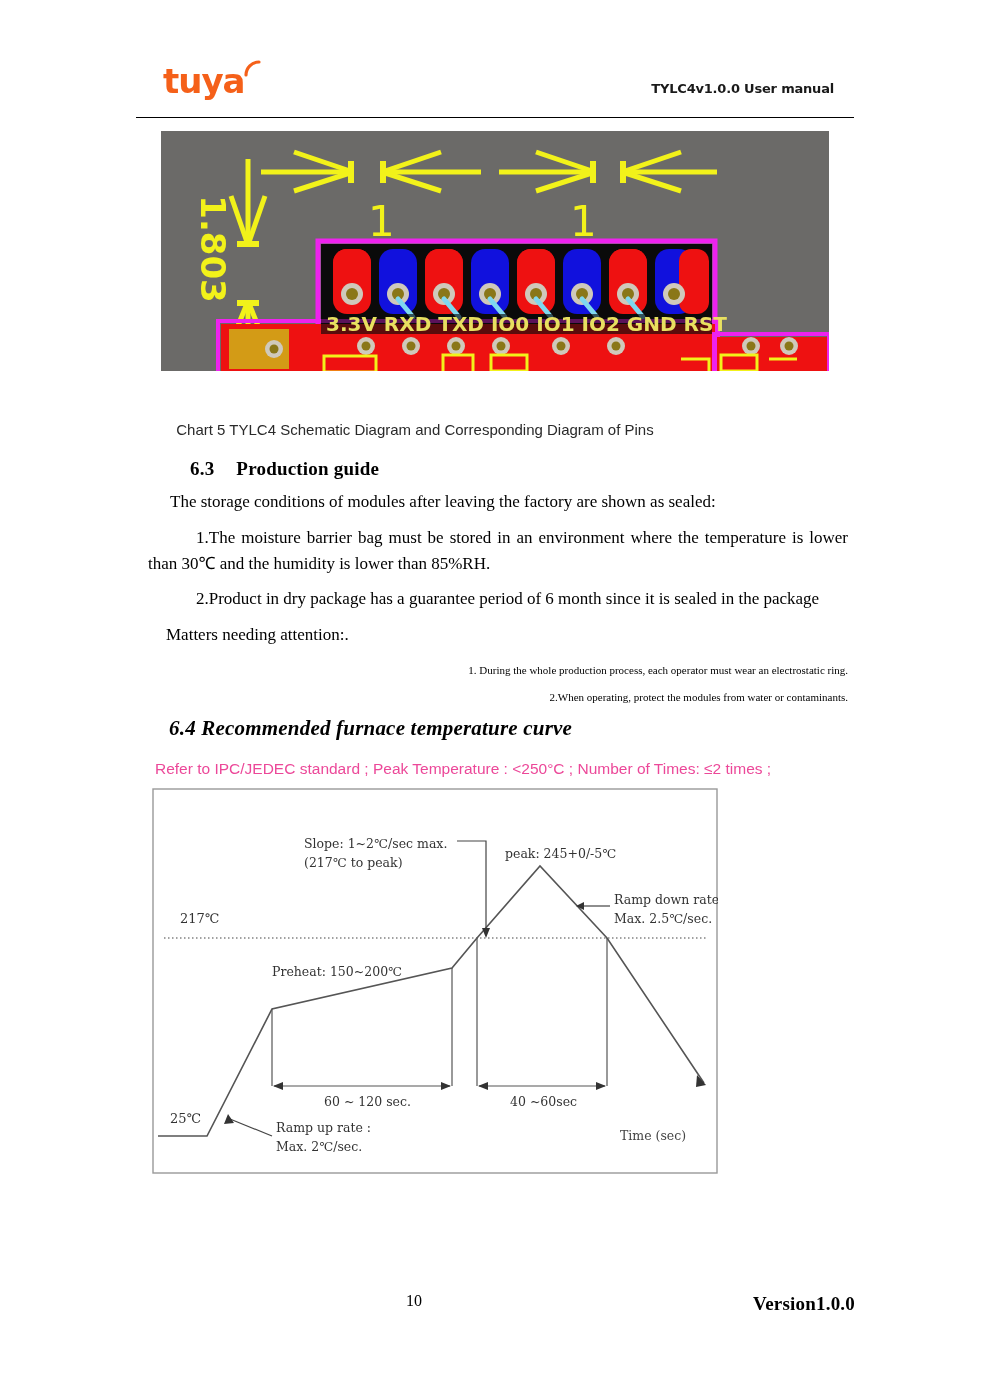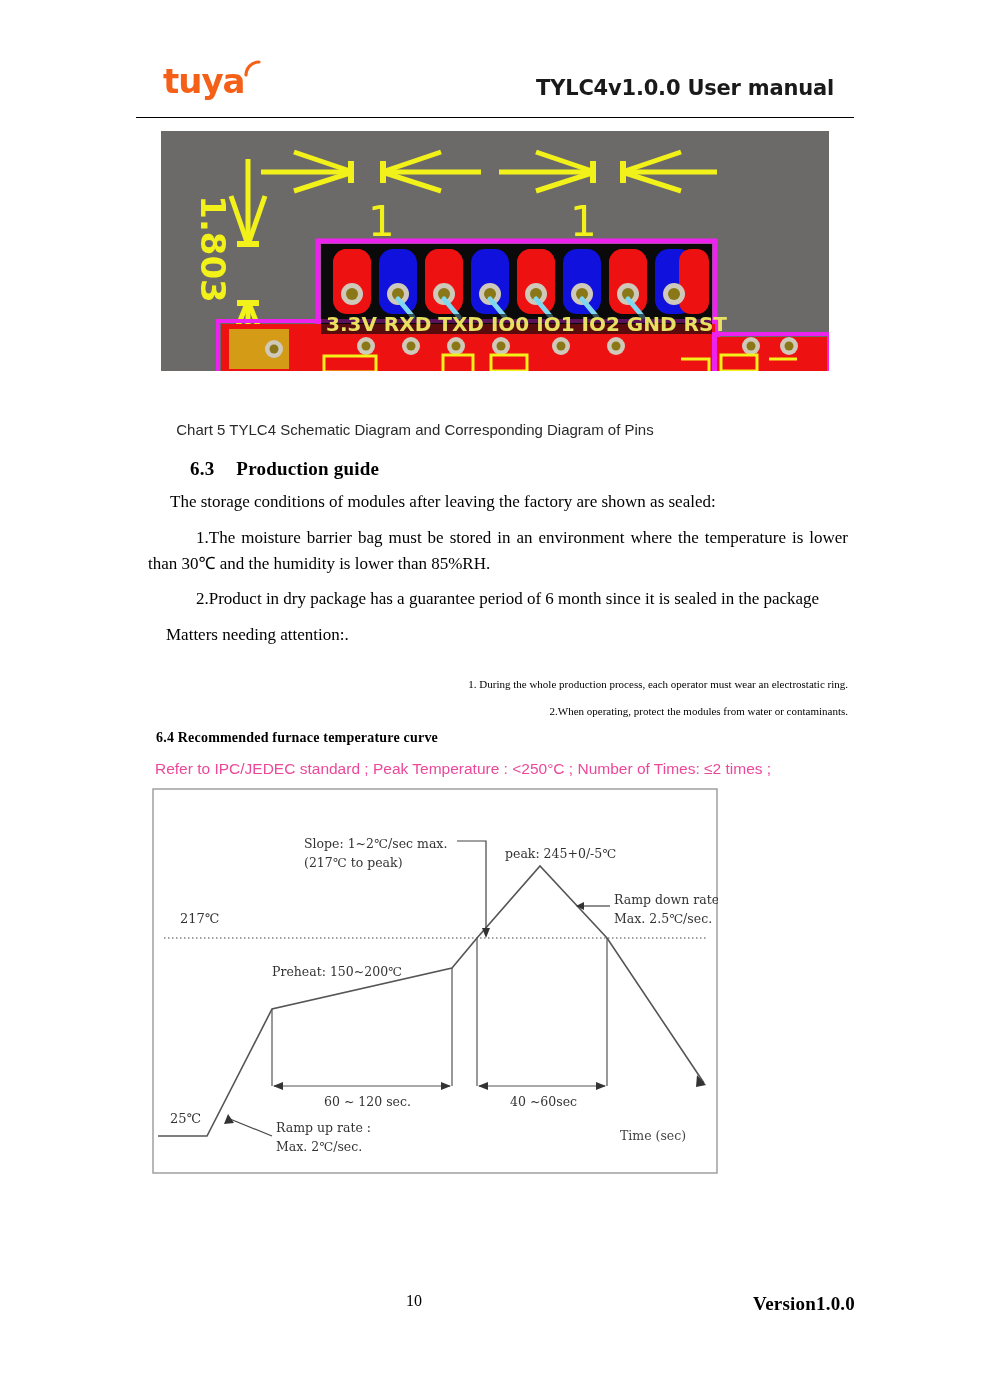--- a/index.html
+++ b/index.html
@@ -43,21 +43,21 @@
     position: absolute;
     left: 79px; top: 0px;
     width: 22px; height: 22px;
   }
   .header-title {
     position: absolute;
     right: 152px;
     top: 88px;
     transform: translateY(-50%);
     font-family: "DejaVu Sans", sans-serif;
-    font-size: 21px;
+    font-size: 13px;
     font-weight: bold;
     color: #1a1a1a;
     letter-spacing: -0.2px;
     white-space: nowrap;
   }
   .header-rule {
     position: absolute;
     left: 136px; top: 117px;
     width: 718px;
     height: 0;
@@ -93,24 +93,25 @@
     width: 700px;
   }
   .h3 {
     font-size: 19px;
     font-weight: bold;
     margin: 0 0 9px 42px;
     letter-spacing: 0.2px;
   }
   .h3 .num { margin-right: 22px; }
   .h3-flush {
-    font-size: 14px;
-    font-weight: bold;
-    margin: 9px 0 0 8px;
+    font-size: 21px;
+    font-weight: bold;
+    margin: 9px 0 0 21px;
     letter-spacing: 0.2px;
+    font-style: italic;
   }
   .p-lead {
     font-size: 17px;
     margin: 0 0 10px 22px;
     line-height: 1.52;
   }
   .p-just {
     font-size: 17px;
     margin: 0 0 10px 0;
     line-height: 1.52;
@@ -120,21 +121,21 @@
   }
   .p-plain {
     font-size: 11px;
     margin: 0 0 10px 0;
     line-height: 1.52;
     text-indent: 48px;
     text-align: right;
   }
   .p-attn {
     font-size: 17px;
-    margin: 0 0 28px 18px;
+    margin: 0 0 14px 18px;
     line-height: 1.52;
   }
 
   
   .reflow-note {
     position: absolute;
     left: 155px; top: 760px;
     font-family: "Liberation Sans", sans-serif;
     font-size: 15.5px;
     color: #ec4899;

